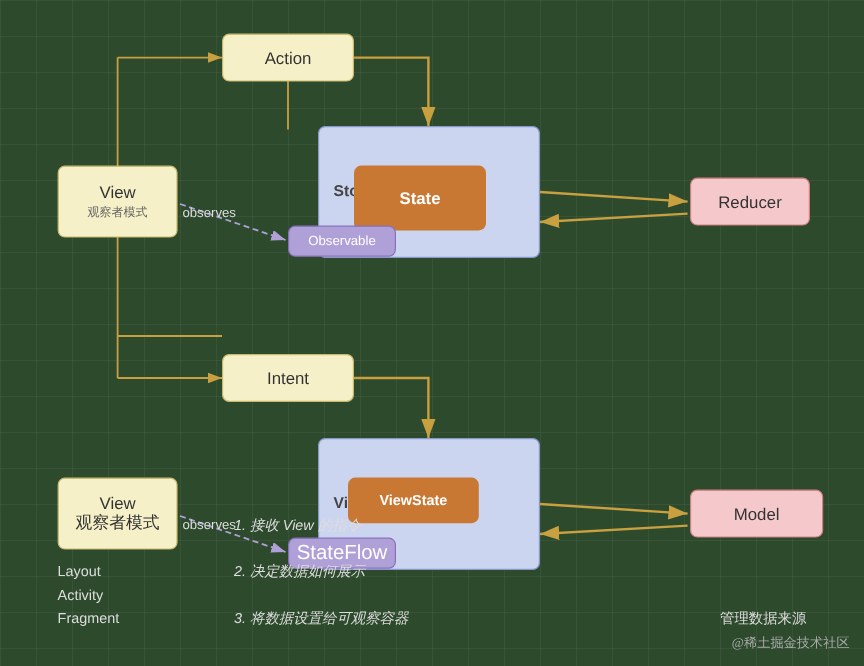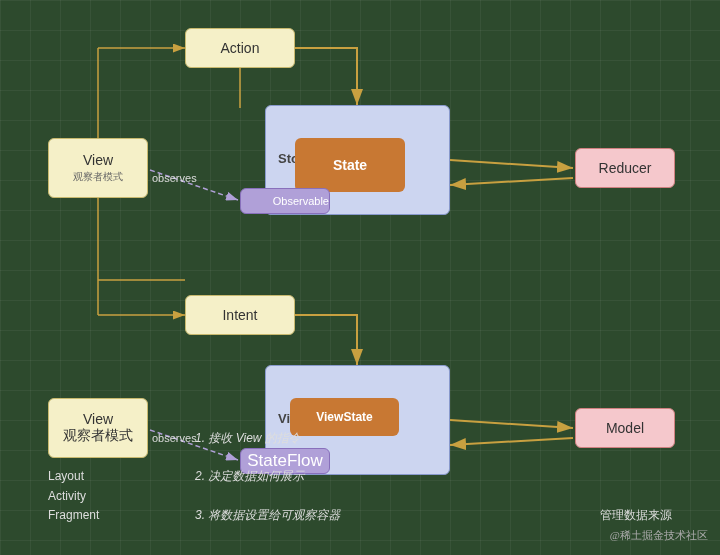--- a/index.html
+++ b/index.html
@@ -120,21 +120,20 @@
 
     .box-observable {
       background-color: #b0a0d8;
       border: 1px solid #8870bb;
       width: 90px;
       height: 26px;
       top: 188px;
       left: 240px;
       color: #fff;
       font-size: 11px;
-      align-items: flex-end;
     }
 
     
     .box-intent {
       background-color: #f5f0c8;
       border: 1.5px solid #c8b96e;
       width: 110px;
       height: 40px;
       top: 295px;
       left: 185px;
@@ -173,21 +172,21 @@
       height: 60px;
       top: 398px;
       left: 48px;
       color: #333;
       flex-direction: column;
     }
 
     .box-model {
       background-color: #f5c8cc;
       border: 1.5px solid #d08080;
-      width: 100px;
+      width: 111px;
       height: 40px;
       top: 408px;
       left: 575px;
       color: #333;
     }
 
     .box-stateflow {
       background-color: #b0a0d8;
       border: 1px solid #8870bb;
       width: 90px;

